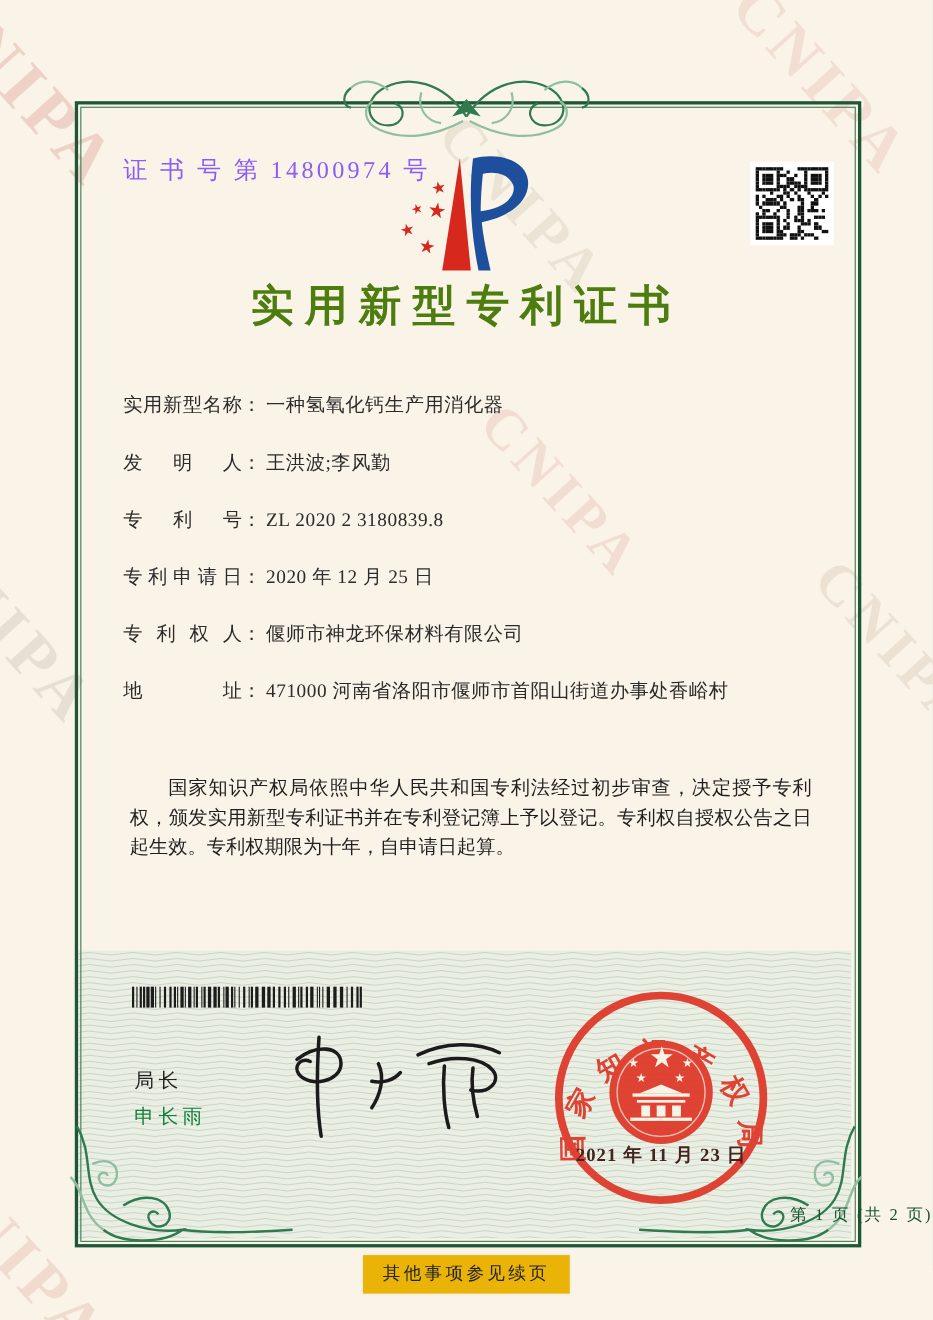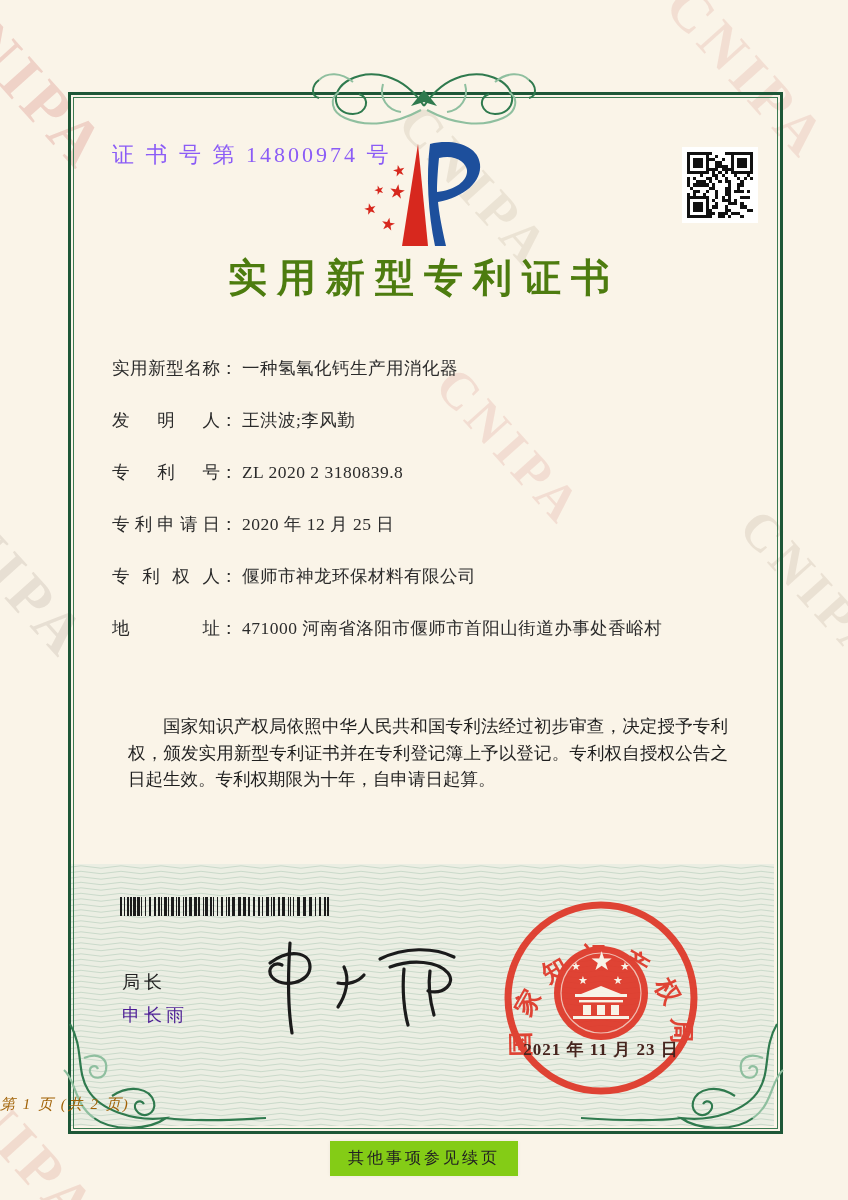--- a/index.html
+++ b/index.html
@@ -29,35 +29,35 @@
   .doc-title{
     position:absolute;left:0;right:0;top:251px;text-align:center;
     font-size:39px;font-weight:bold;letter-spacing:10px;color:#4d7c0f;
   }
   .fields{position:absolute;left:112px;top:356px;width:640px;display:flex;flex-direction:column;gap:29px;font-size:17.5px;}
   .frow{position:relative;height:23px;white-space:nowrap;}
   .flabel{display:inline-block;width:108px;text-align:justify;text-align-last:justify;vertical-align:bottom;}
   .fvalue{letter-spacing:0.5px;}
   .fpair2{position:absolute;left:265px;top:0;}
   .paras{position:absolute;left:112px;top:697px;width:632px;font-size:17.5px;line-height:26.5px;text-align:justify;color:#1f1f1f;}
-  .paras p{margin:16px;text-indent:2em;}
+  .paras p{margin:6px;text-indent:2em;}
   .barcode{position:absolute;left:120px;top:897px;width:214px;height:19px;display:flex;align-items:stretch;}
   .barcode i{display:block;background:#1c1c1c;}
   .sig-title{position:absolute;left:122px;top:970px;font-size:18px;letter-spacing:4px;color:#222;font-family:"Liberation Sans",sans-serif;}
-  .sig-name{position:absolute;left:122px;top:1003px;font-size:18px;letter-spacing:4px;color:#4c1d95;font-family:"Liberation Sans",sans-serif;}
+  .sig-name{position:absolute;left:122px;top:1003px;font-size:18px;letter-spacing:4px;color:#15803d;font-family:"Liberation Sans",sans-serif;}
   .sig-script{position:absolute;left:252px;top:925px;}
   .seal{position:absolute;left:501px;top:898px;width:200px;height:200px;}
   .seal-date{
     position:absolute;left:506px;top:1038px;width:190px;text-align:center;
     font-size:17px;letter-spacing:1px;color:#46241e;font-weight:bold;
   }
-  .footer-page{position:absolute;left:0;right:0;top:1095px;text-align:left;font-size:15px;letter-spacing:2px;color:#a16207;font-style:italic;}
+  .footer-page{position:absolute;left:0;right:0;top:1095px;text-align:right;font-size:15px;letter-spacing:2px;color:#14532d;}
   .note{
     position:absolute;left:50%;transform:translateX(-50%);top:1141px;
-    background:#84cc16;padding:7px 18px;font-size:16px;letter-spacing:3px;color:#222;
+    background:#eab308;padding:7px 18px;font-size:16px;letter-spacing:3px;color:#222;
     box-shadow:0 0 4px rgba(0,0,0,0.05);
   }
   .flourish{position:absolute;pointer-events:none;}
 </style>
 </head>
 <body>
 
 <div class="page">
 
   <div class="wm" style="left:-30px;top:-34px;font-size:64px;color:#e7b7ad;opacity:.55;">CNIPA</div>

